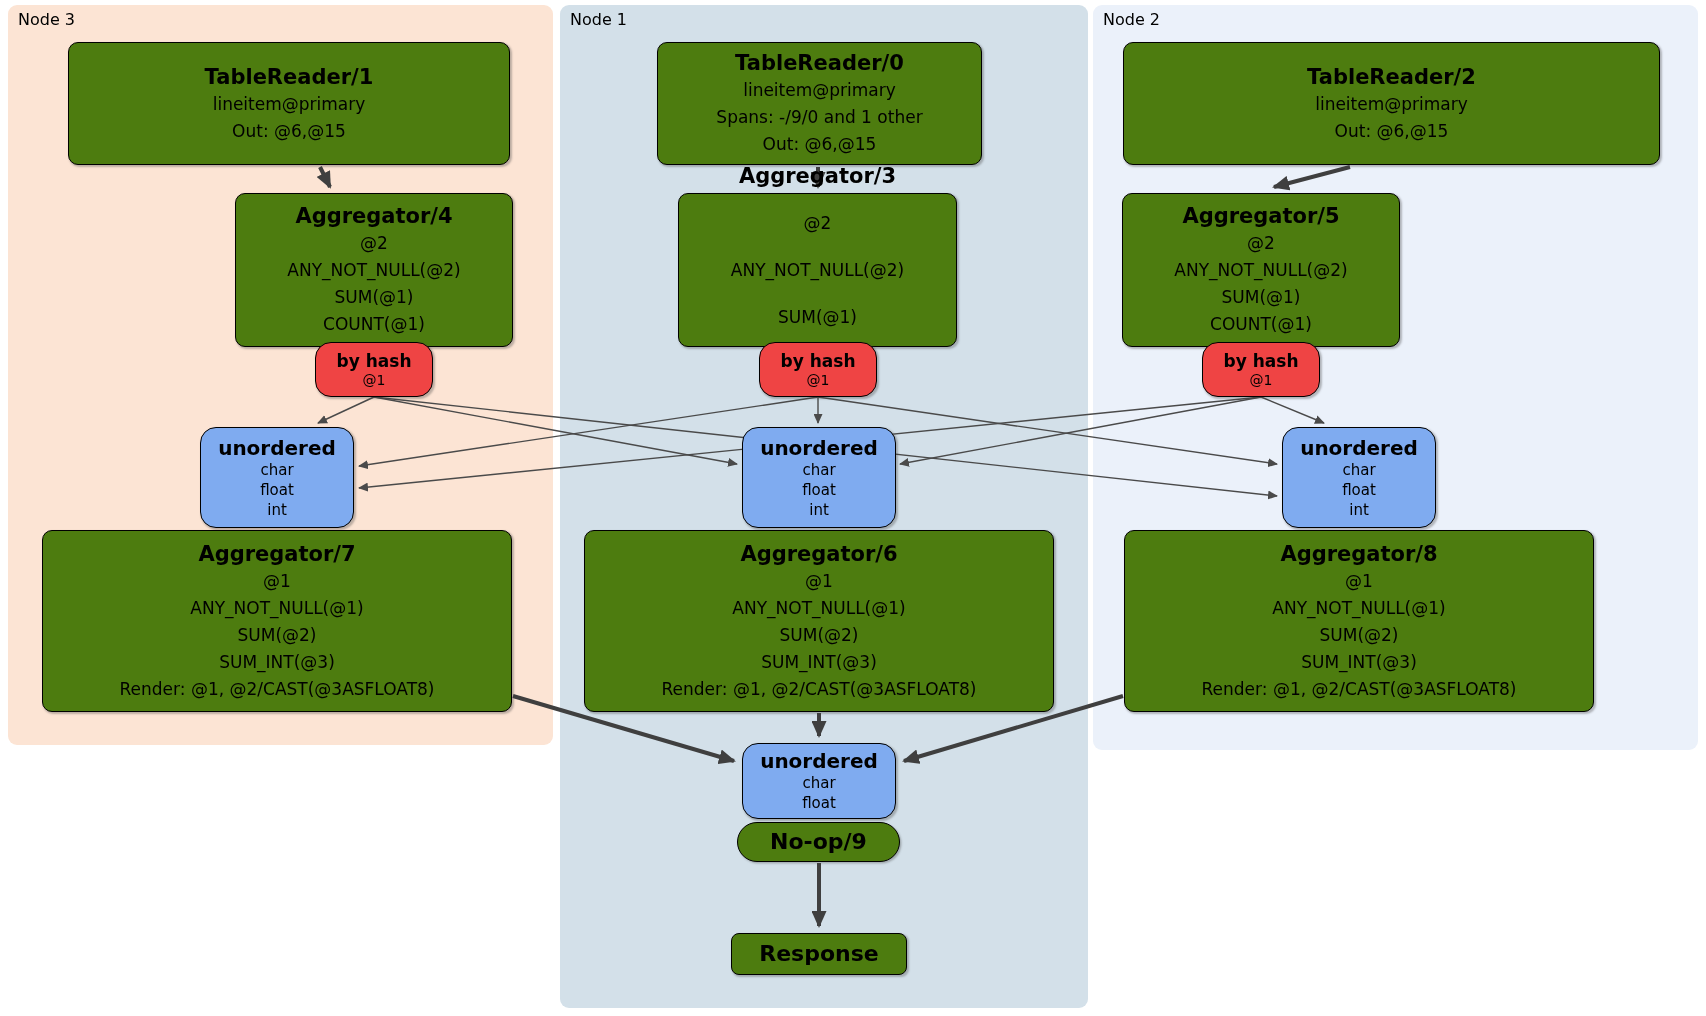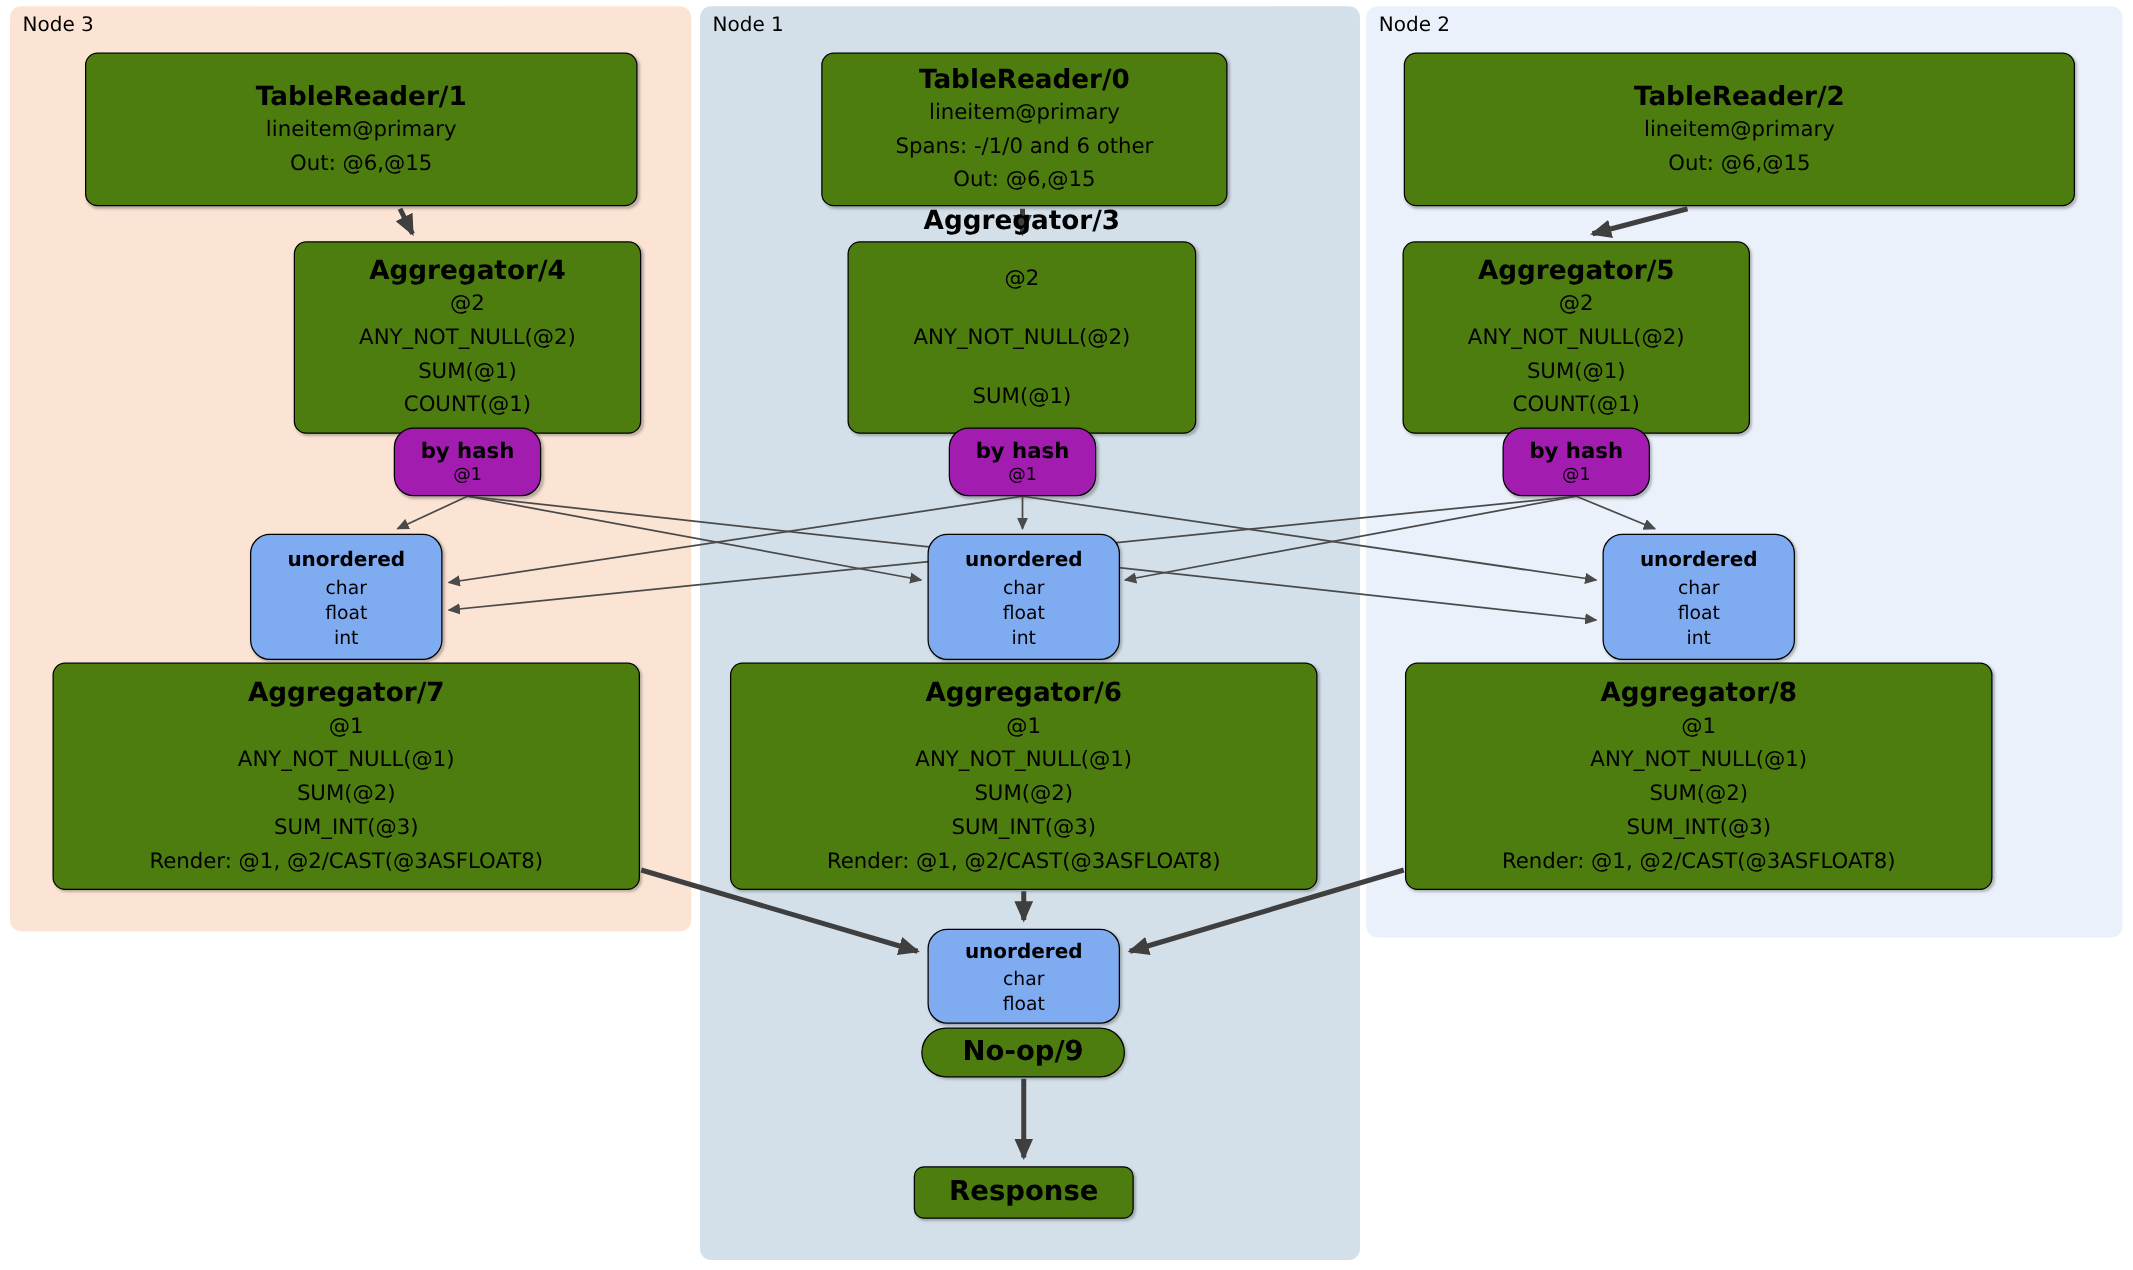--- a/index.html
+++ b/index.html
@@ -16,25 +16,25 @@
   #edges{position:absolute;left:0;top:0;z-index:1;pointer-events:none;}
   .box{
     position:absolute;box-sizing:border-box;z-index:2;
     background:#4d7c0f;border:1.6px solid #000;border-radius:10px;
     display:flex;flex-direction:column;justify-content:center;align-items:center;
     text-align:center;
     box-shadow:1.5px 1.5px 2px rgba(70,70,70,0.35);
   }
   .box .title{font-weight:bold;font-size:21px;line-height:28px;white-space:nowrap;}
   .box .line{font-size:17px;line-height:27px;white-space:nowrap;}
-  .router{background:#a21caf;border-radius:16px;}
+  .router{background:#ef4444;border-radius:16px;}
   .router .title{font-size:17px;line-height:21px;}
   .router .line{font-size:14px;line-height:17px;}
   .sync{background:#7fabf0;border-radius:16px;}
-  .sync .title{font-size:16px;line-height:24px;}
+  .sync .title{font-size:20px;line-height:24px;}
   .sync .line{font-size:15px;line-height:20px;}
   .big-title .title{font-size:22px;line-height:30px;}
 </style>
 </head>
 <body>
 
 <div id="stage">
 
   <div class="region" style="left:8px;top:5px;width:545px;height:740px;background:#fce4d4;"></div>
   <div class="region" style="left:560px;top:5px;width:528px;height:1003px;background:#d3e0e9;"></div>
@@ -108,21 +108,21 @@
     <div class="line">@1</div>
     <div class="line">ANY_NOT_NULL(@1)</div>
     <div class="line">SUM(@2)</div>
     <div class="line">SUM_INT(@3)</div>
     <div class="line">Render: @1, @2/CAST(@3ASFLOAT8)</div>
   </div>
 
   <div class="box" style="left:657px;top:42px;width:325px;height:123px;">
     <div class="title">TableReader/0</div>
     <div class="line">lineitem@primary</div>
-    <div class="line">Spans: -/1/0 and 6 other</div>
+    <div class="line">Spans: -/9/0 and 1 other</div>
     <div class="line">Out: @6,@15</div>
   </div>
 
   <div class="box" style="left:678px;top:193px;width:279px;height:154px;gap:20px;">
     <div class="title">Aggregator/3</div>
     <div class="line">@2</div>
     <div class="line">ANY_NOT_NULL(@2)</div>
     <div class="line">SUM(@1)</div>
     <div class="line">COUNT(@1)</div>
   </div>

